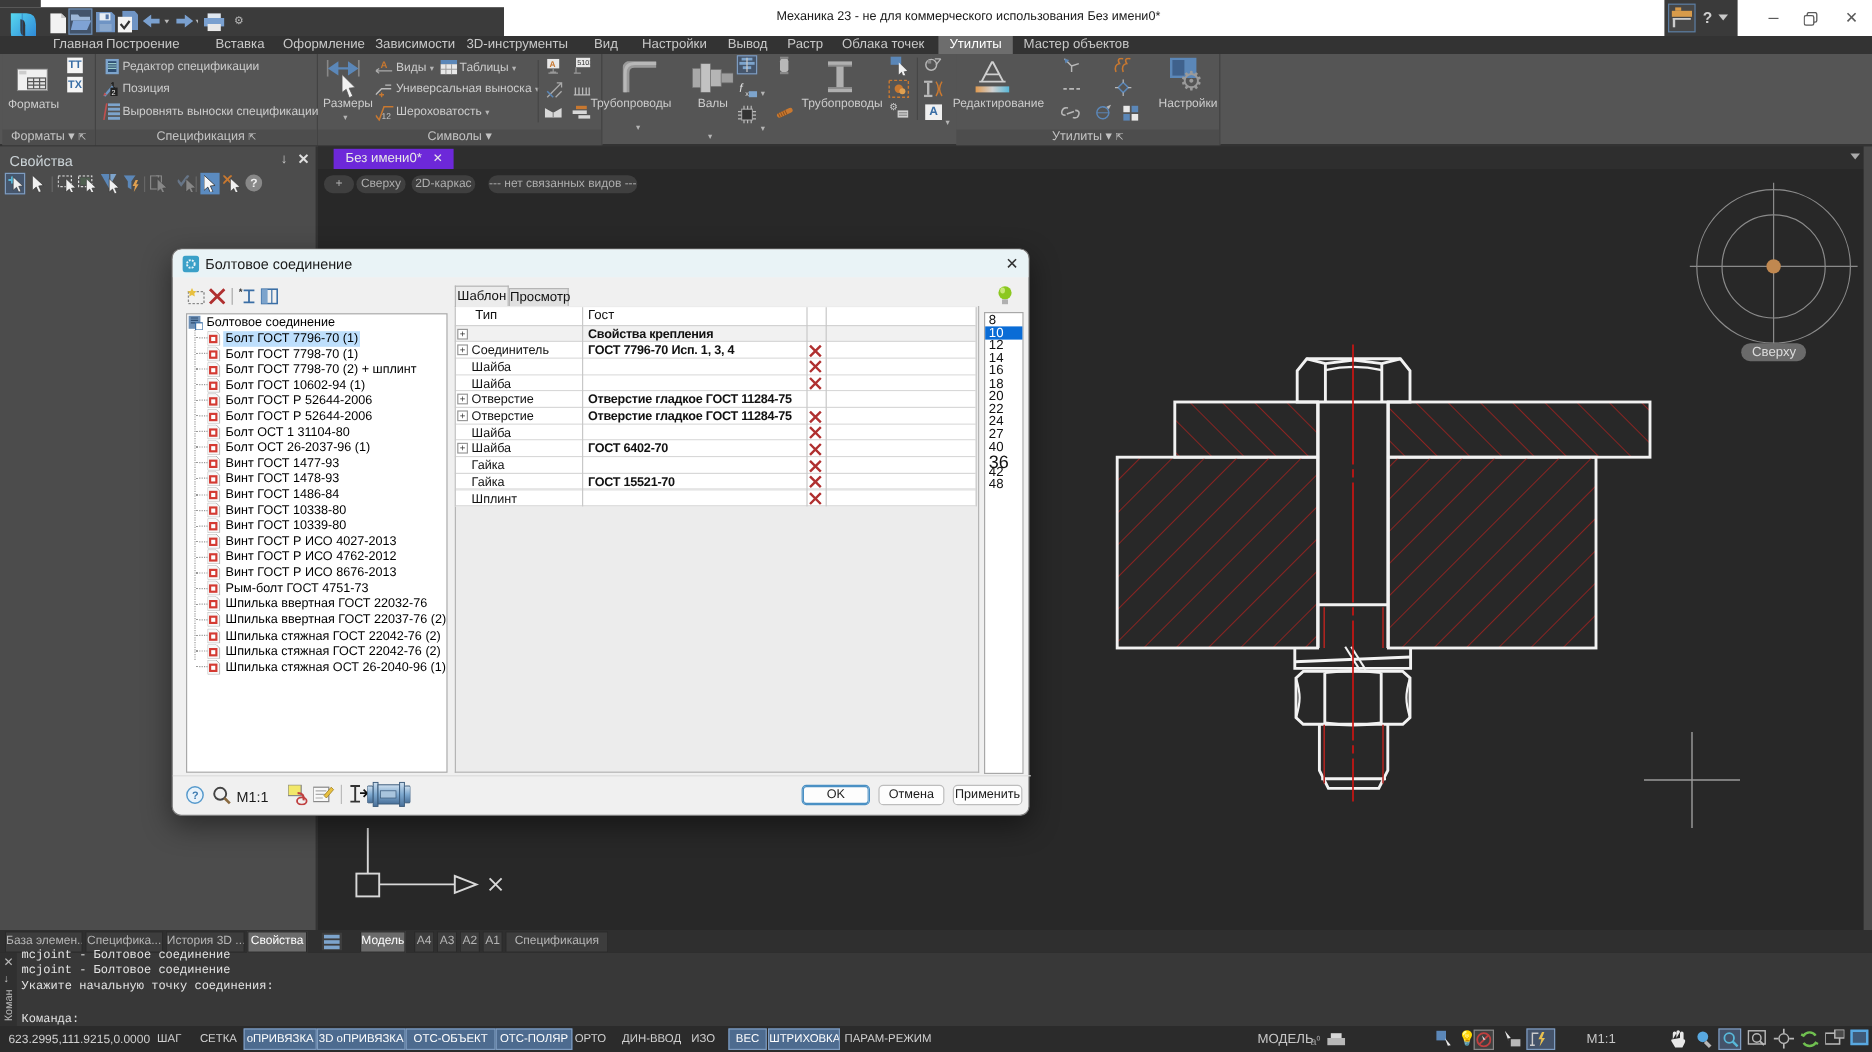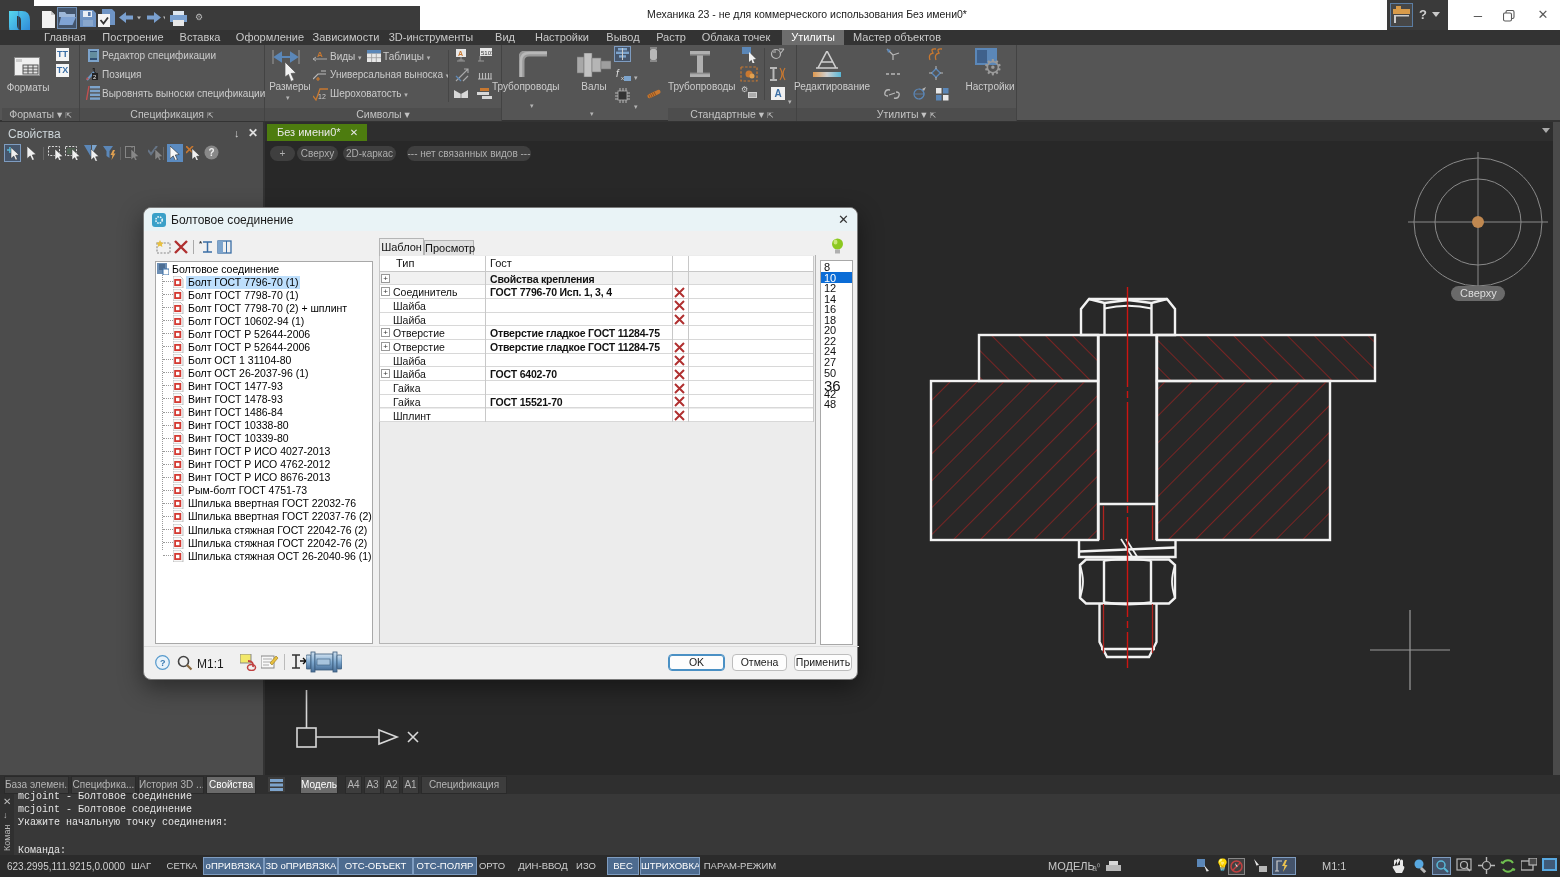--- a/index.html
+++ b/index.html
@@ -115,21 +115,21 @@
 <div class="abs" style="left:1419px;top:7px;color:#cfcfcf;font-size:13px;font-weight:bold">?</div>
 <div class="abs" style="left:1432px;top:12px;width:0;height:0;border-left:4px solid transparent;border-right:4px solid transparent;border-top:5px solid #c9c9c9"></div>
 <div class="abs winbtn" style="left:1455px">–</div>
 <svg class="abs" style="left:1503px;top:10px" width="12" height="12" viewBox="0 0 12 12">
 <rect x="3" y="0.5" width="8" height="8" rx="1.5" fill="none" stroke="#5a5a5a" stroke-width="1.1"></rect>
 <rect x="0.5" y="3" width="8" height="8" rx="1.5" fill="#fff" stroke="#5a5a5a" stroke-width="1.1"></rect>
     </svg>
 <div class="abs winbtn" style="left:1520px;font-size:13px">✕</div>
 <div class="abs" id="tabrow"></div>
 <div class="rtab" style="left:37px;width:56px">Главная</div>
-<div class="rtab" style="left:97px;width:72px">Построение</div>
+<div class="rtab" style="left:83px;width:72px">Построение</div>
 <div class="rtab" style="left:173px;width:54px">Вставка</div>
 <div class="rtab" style="left:232px;width:76px">Оформление</div>
 <div class="rtab" style="left:310px;width:72px">Зависимости</div>
 <div class="rtab" style="left:385px;width:92px">3D-инструменты</div>
 <div class="rtab" style="left:487px;width:36px">Вид</div>
 <div class="rtab" style="left:531px;width:62px">Настройки</div>
 <div class="rtab" style="left:600px;width:46px">Вывод</div>
 <div class="rtab" style="left:650px;width:42px">Растр</div>
 <div class="rtab" style="left:697px;width:78px">Облака точек</div>
 <div class="rtab sel" style="left:782px;width:62px">Утилиты</div>
@@ -137,23 +137,20 @@
 <div class="abs" id="ribbon"></div>
 <div class="rgroup" style="left:2px;width:78px">
       <div class="rglabel">Форматы ▾ <span style="font-size:8px">⇱</span></div>
     </div>
 <div class="rgroup" style="left:80px;width:185px">
       <div class="rglabel">Спецификация <span style="font-size:8px">⇱</span></div>
     </div>
 <div class="rgroup" style="left:265px;width:237px">
       <div class="rglabel">Символы ▾</div>
     </div>
-<div class="rgroup" style="left:668px;width:129px">
-      <div class="rglabel">Стандартные ▾ <span style="font-size:8px">⇱</span></div>
-    </div>
 <div class="rgroup" style="left:797px;width:220px">
       <div class="rglabel">Утилиты ▾ <span style="font-size:8px">⇱</span></div>
     </div>
 <svg class="abs" style="left:14px;top:57px" width="26" height="19" viewBox="0 0 26 19">
 <rect x="0.5" y="0.5" width="25" height="18" fill="#f0f0f0" stroke="#888"></rect>
 <rect x="2" y="2" width="6" height="3" fill="#cccccc"></rect>
 <g stroke="#555" stroke-width="1" fill="#e2e2e2">
         <rect x="9" y="8" width="15" height="9"></rect>
 <line x1="9" y1="11" x2="24" y2="11"></line>
         <line x1="9" y1="14" x2="24" y2="14"></line>
@@ -492,21 +489,21 @@
 <svg class="abs" style="left:204px;top:145px" width="15" height="15" viewBox="0 0 15 15">
 <circle cx="7.5" cy="7.5" r="7" fill="#888"></circle>
       <text x="4.5" y="11" font-size="10" font-weight="bold" fill="#eee">?</text>
     </svg>
 <div class="abs" id="lp-tabs"></div>
 <div class="lptab" style="left:4px;width:65px">База элемен...</div>
 <div class="lptab" style="left:71px;width:65px">Специфика...</div>
 <div class="lptab" style="left:138px;width:66px">История 3D ...</div>
 <div class="lptab sel" style="left:206px;width:50px">Свойства</div>
 <div class="abs" id="doctabbar"></div>
-<div id="doctab" class="abs" style="left:267px;top:124px;width:100px;height:17px;background:#4d7c0f;color:#e8e8e8;font-size:11px;line-height:17px"><span style="margin-left:10px">Без имени0*</span> <span style="margin-left:6px;font-size:10px">✕</span></div>
+<div id="doctab" class="abs" style="left:278px;top:124px;width:100px;height:17px;background:#6d28d9;color:#e8e8e8;font-size:11px;line-height:17px"><span style="margin-left:10px">Без имени0*</span> <span style="margin-left:6px;font-size:10px">✕</span></div>
 <div class="abs" style="left:1542px;top:128px;width:0;height:0;border-left:4px solid transparent;border-right:4px solid transparent;border-top:5px solid #aaa"></div>
 <div class="abs" id="canvas"></div>
 <div class="abs" style="left:1553px;top:122px;width:7px;height:656px;background:#4a4a4a"></div>
 <div class="abs pill" style="left:270px;top:146px;width:25px">+</div>
 <div class="abs pill" style="left:297px;top:146px;width:41px">Сверху</div>
 <div class="abs pill" style="left:343px;top:146px;width:53px">2D-каркас</div>
 <div class="abs pill" style="left:407px;top:146px;width:124px">--- нет связанных видов ---</div>
 <svg class="abs" style="left:1408px;top:152px" width="145" height="150" viewBox="0 0 145 150">
 <g stroke="#8a8a8a" stroke-width="1" fill="none">
 <circle cx="70" cy="70" r="64"></circle>
@@ -954,21 +951,21 @@
 <div class="abs" style="left:677px;top:64.0px;width:31px;height:10.5px;background:#0a6cd6"></div>
 <div class="abs" style="left:680px;top:63.5px;font-size:11px;color:#fff">10</div>
 <div class="abs" style="left:680px;top:74.1px;font-size:11px;color:#111">12</div>
 <div class="abs" style="left:680px;top:84.7px;font-size:11px;color:#111">14</div>
 <div class="abs" style="left:680px;top:95.2px;font-size:11px;color:#111">16</div>
 <div class="abs" style="left:680px;top:105.8px;font-size:11px;color:#111">18</div>
 <div class="abs" style="left:680px;top:116.3px;font-size:11px;color:#111">20</div>
 <div class="abs" style="left:680px;top:126.9px;font-size:11px;color:#111">22</div>
 <div class="abs" style="left:680px;top:137.4px;font-size:11px;color:#111">24</div>
 <div class="abs" style="left:680px;top:147.9px;font-size:11px;color:#111">27</div>
-<div class="abs" style="left:680px;top:158.5px;font-size:11px;color:#111">50</div>
+<div class="abs" style="left:680px;top:158.5px;font-size:11px;color:#111">40</div>
 <div class="abs" style="left:680px;top:169.1px;font-size:15px;color:#111">36</div>
 <div class="abs" style="left:680px;top:179.6px;font-size:11px;color:#111">42</div>
 <div class="abs" style="left:680px;top:190.2px;font-size:11px;color:#111">48</div>
 <div class="abs" style="left:0px;top:438px;width:715px;height:1px;background:#dcdcdc"></div>
 <svg class="abs" style="left:11px;top:447px" width="15" height="15" viewBox="0 0 15 15">
 <circle cx="7.5" cy="7.5" r="6.8" fill="#e8f2fa" stroke="#5599cc" stroke-width="1.2"></circle>
 <text x="5" y="11" font-size="9" fill="#3a7ab0" font-weight="bold">?</text>
       </svg>
 <svg class="abs" style="left:33px;top:447px" width="16" height="16" viewBox="0 0 16 16">
 <circle cx="6.5" cy="6.5" r="5" fill="none" stroke="#444" stroke-width="1.6"></circle>

